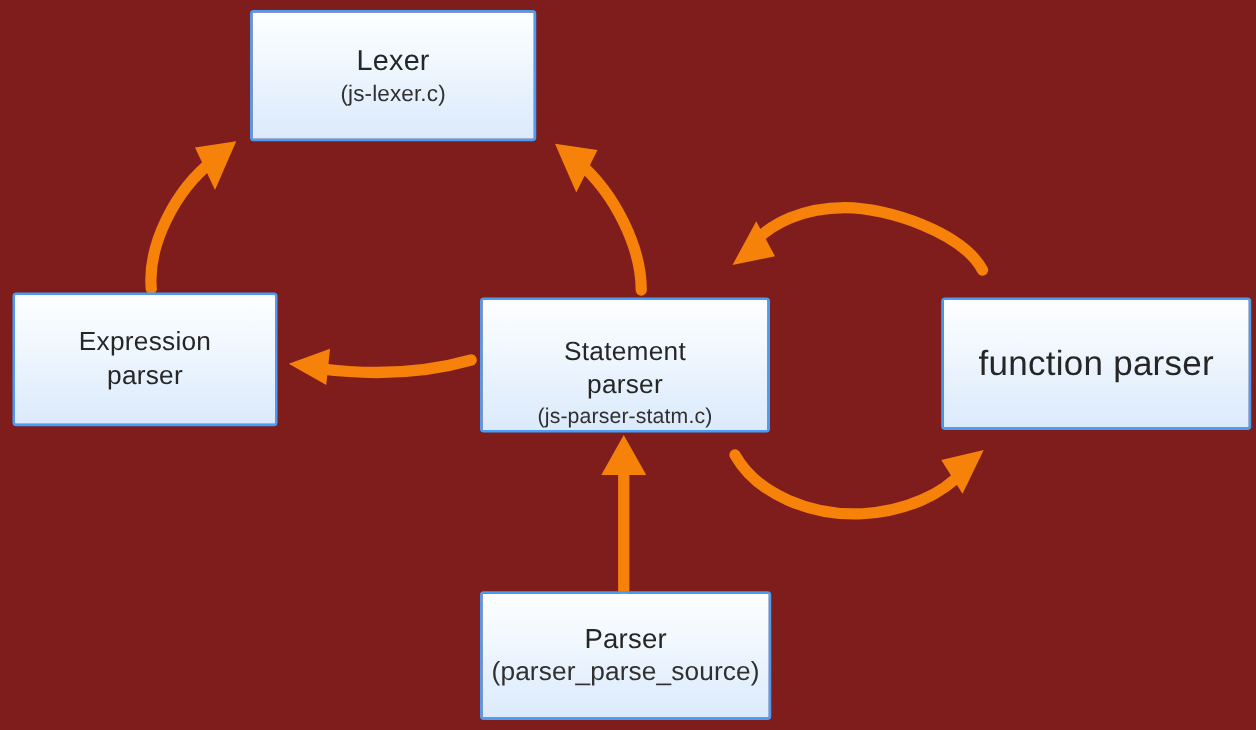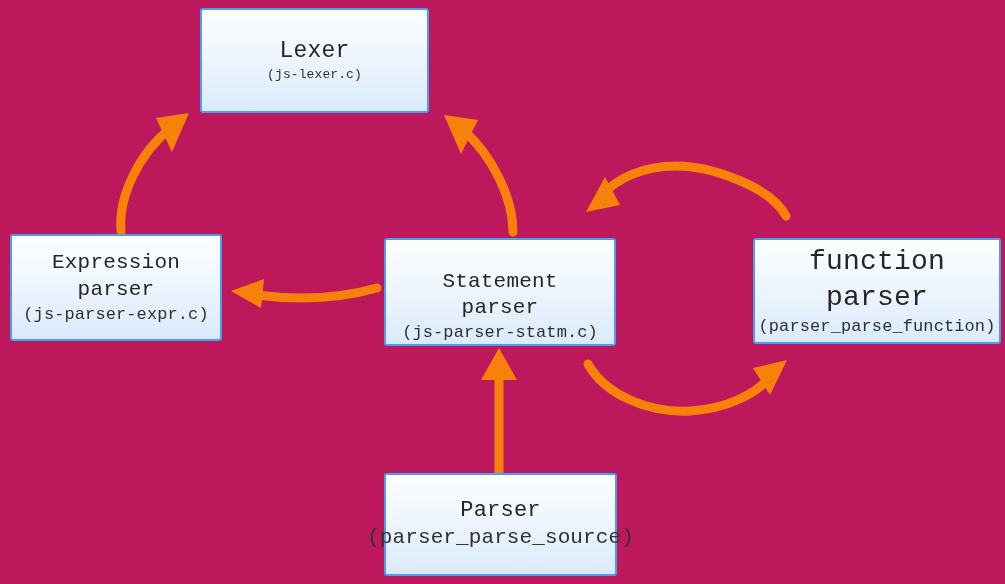--- a/index.html
+++ b/index.html
@@ -4,23 +4,23 @@
 <style>
   html, body {
     margin: 0;
     padding: 0;
     background: #ffffff;
   }
   #canvas {
     position: relative;
     width: 1005px;
     height: 584px;
-    background: #be185d;
+    background: #7f1d1d;
     overflow: hidden;
-    font-family: Liberation Mono, monospace;
+    font-family: Liberation Sans, sans-serif;
   }
   .node {
     position: absolute;
     box-sizing: border-box;
     border: 2px solid #4a9df5;
     border-radius: 3px;
     background: linear-gradient(to bottom, #fdfeff 0%, #f2f8fe 35%, #e3effc 75%, #dbeafb 100%);
     display: flex;
     flex-direction: column;
     align-items: center;
@@ -43,21 +43,21 @@
   #lexer     { left: 200px; top: 8px;   width: 229px; height: 105px; }
   #expr      { left: 10px;  top: 234px; width: 212px; height: 107px; }
   #statement { left: 384px; top: 238px; width: 232px; height: 108px; justify-content: flex-end; }
   #funcparser{ left: 753px; top: 238px; width: 248px; height: 106px; }
   #parser    { left: 384px; top: 473px; width: 233px; height: 103px; }
   #funcparser .title { font-size: 28px; }
   #funcparser .sub   { font-size: 17px; }
   #parser .title     { font-size: 22px; }
   #parser .sub       { font-size: 21px; }
   #lexer .title      { font-size: 23px; }
-  #lexer .sub        { font-size: 13px; }
+  #lexer .sub        { font-size: 18px; }
   svg#arrows {
     position: absolute;
     left: 0;
     top: 0;
     width: 1005px;
     height: 584px;
     z-index: 1;
     overflow: visible;
   }
   .arrowpath {
@@ -109,32 +109,30 @@
   </svg>
 
   <div class="node" id="lexer">
     <div class="title">Lexer</div>
     <div class="sub">(js-lexer.c)</div>
   </div>
 
   <div class="node" id="expr">
     <div class="title">Expression</div>
     <div class="title">parser</div>
-    <div class="sub">(js-parser-expr.c)</div>
   </div>
 
   <div class="node" id="statement">
     <div class="title">Statement</div>
     <div class="title">parser</div>
     <div class="sub">(js-parser-statm.c)</div>
   </div>
 
   <div class="node" id="funcparser">
     <div class="title">function parser</div>
-    <div class="sub">(parser_parse_function)</div>
   </div>
 
   <div class="node" id="parser">
     <div class="title">Parser</div>
     <div class="sub">(parser_parse_source)</div>
   </div>
 
 </div>
 
 </body></html>

